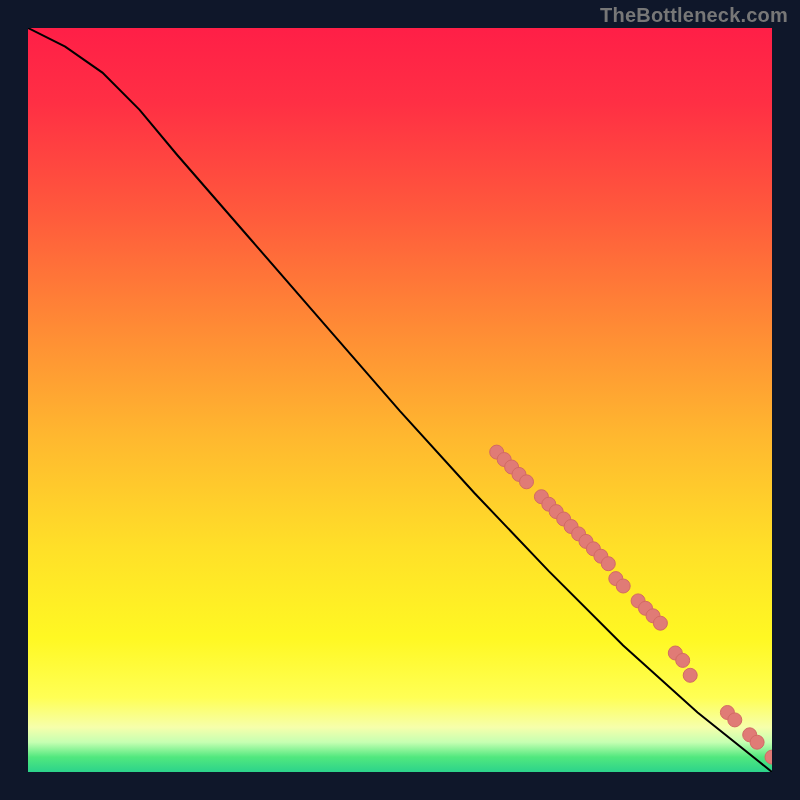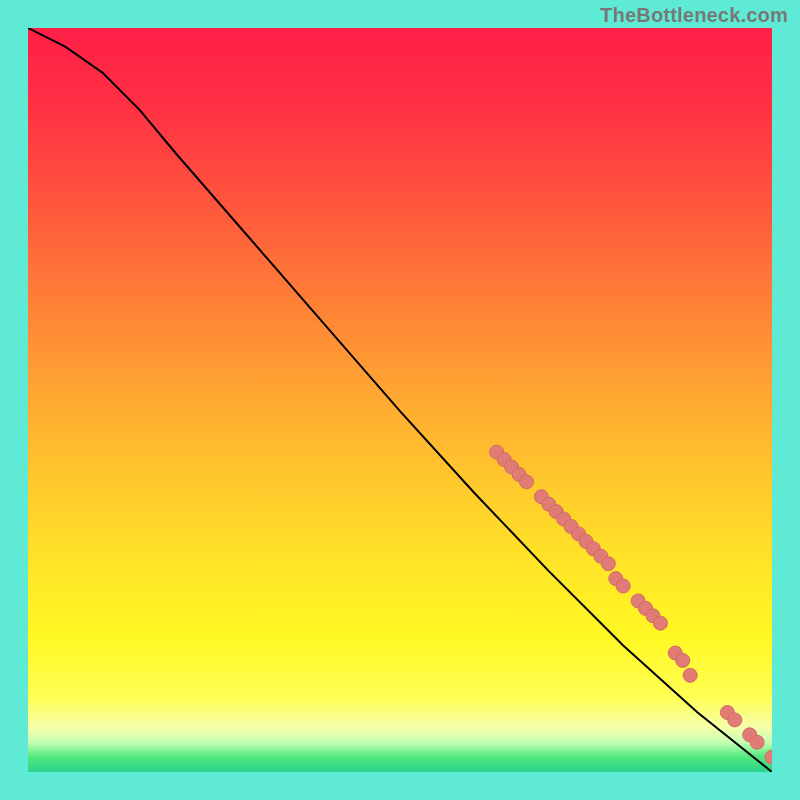--- a/index.html
+++ b/index.html
@@ -8,21 +8,21 @@
     width: 800px;
     height: 800px;
     background: #000;
     overflow: hidden;
     font-family: Arial, Helvetica, sans-serif;
   }
   .wrap {
     position: relative;
     width: 800px;
     height: 800px;
-    background: #5eead4;
+    background: #0f172a;
   }
   .attribution {
     position: absolute;
     top: 4px;
     right: 12px;
     color: #777;
     font-size: 20px;
     font-weight: 600;
     letter-spacing: 0.2px;
   }

